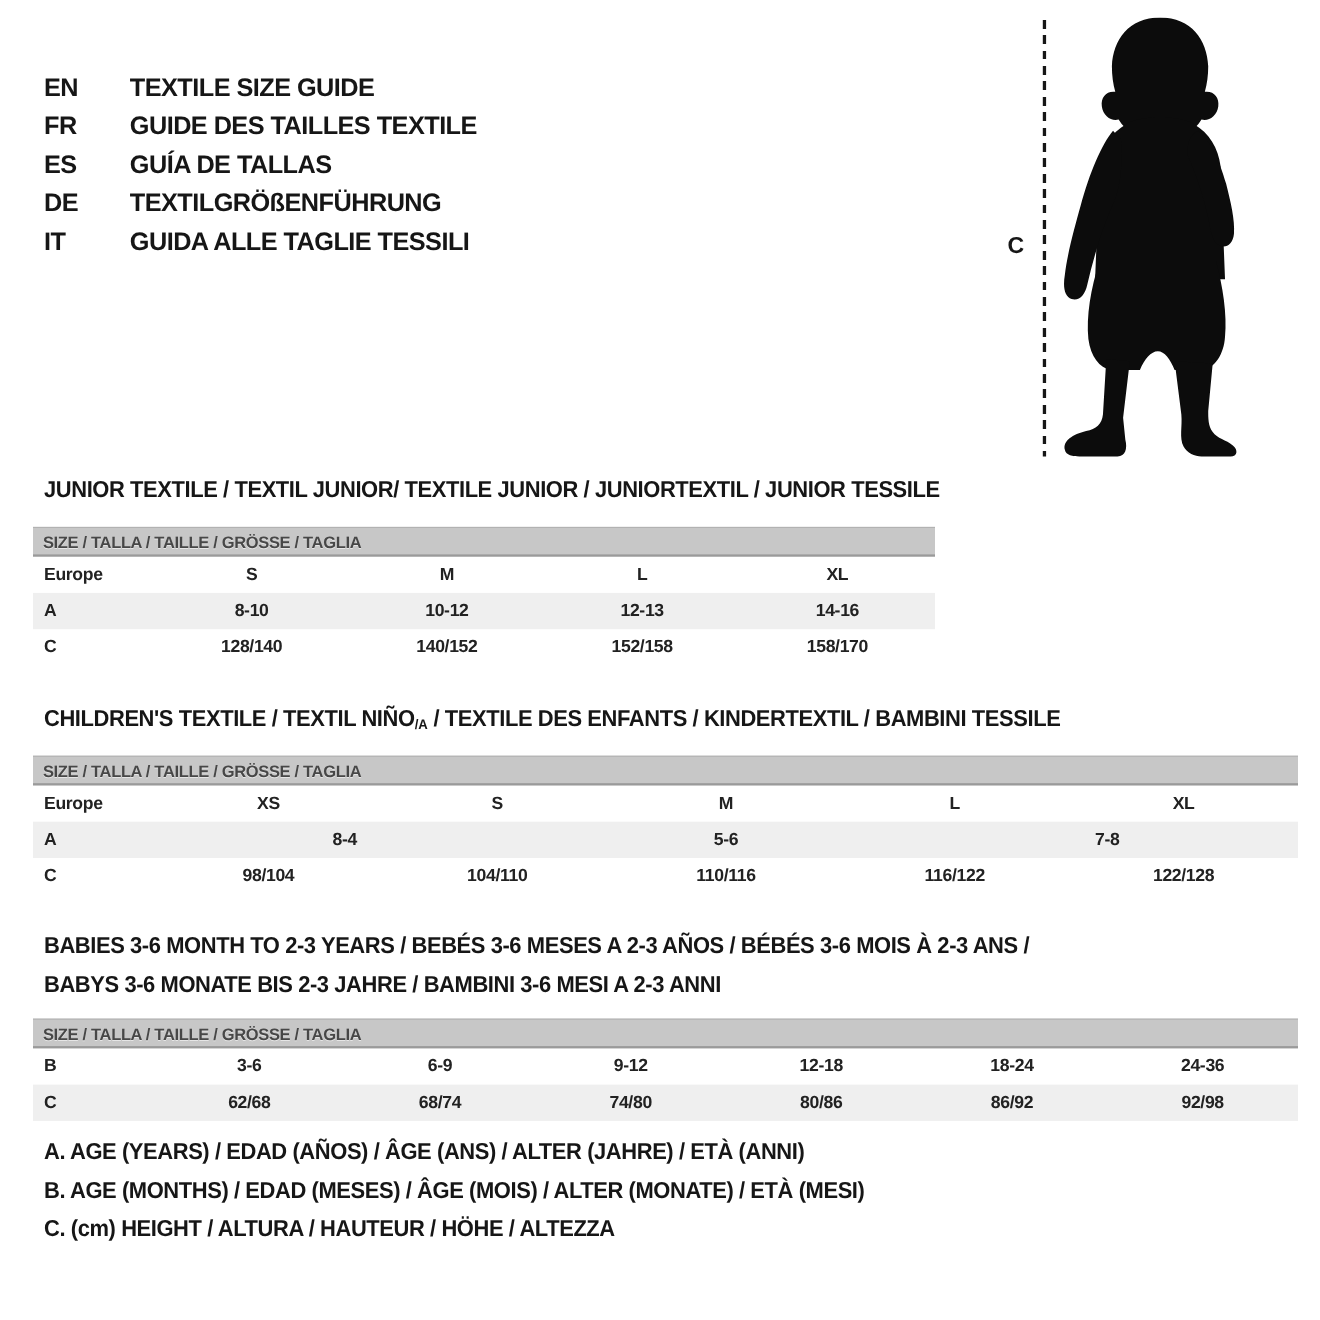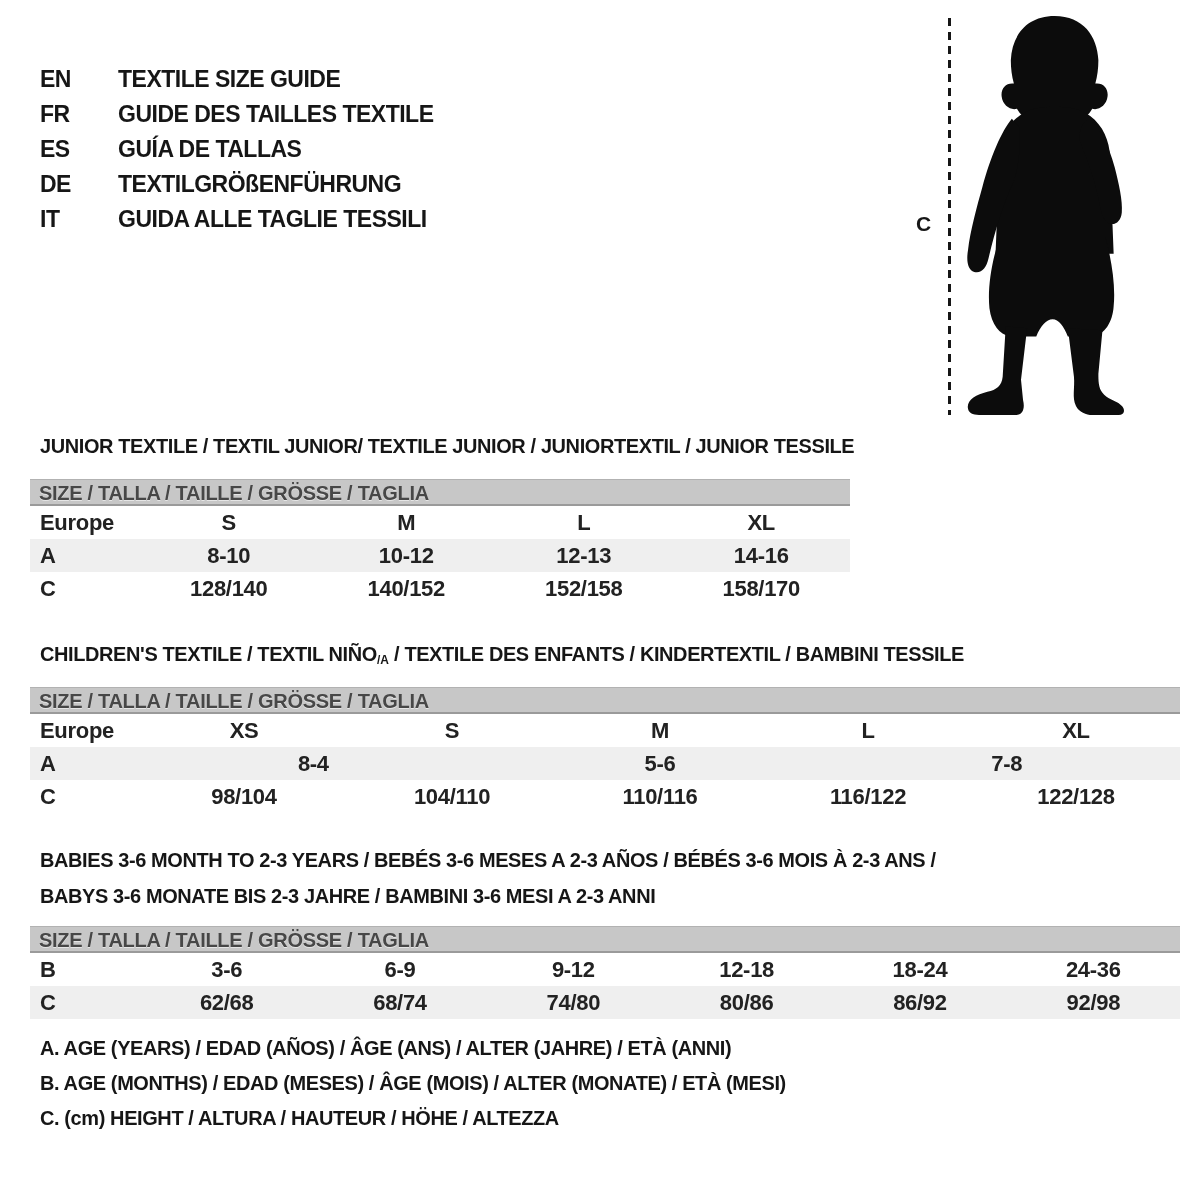--- a/index.html
+++ b/index.html
@@ -39,26 +39,26 @@
   .subseg { font-size:0.6em; vertical-align:-0.25em; letter-spacing:0; }
 
   
   .size-table { left:30px; }
   #t0 { top:479px; width:820px; }
   #t1 { top:687px; width:1150px; }
   #t2 { top:926px; width:1150px; }
   .size-header {
     height:27px; line-height:27px; background:#c7c7c7;
     border-top:1px solid #b2b2b2; border-bottom:2px solid #9a9a9a;
-    color:#474747; font-weight:bold; font-size:20px; letter-spacing:-0.3px;
+    color:#474747; font-weight:bold; font-size:15px; letter-spacing:-0.3px;
     padding-left:9px; text-shadow:0 1px 0 rgba(255,255,255,0.55);
     box-sizing:border-box;
   }
   .size-row { display:flex; height:33px; line-height:33px;
-              font-weight:bold; font-size:22px; letter-spacing:-0.3px; color:#222;align-items:flex-end; }
+              font-weight:bold; font-size:16px; letter-spacing:-0.3px; color:#222;align-items:flex-end; }
   .size-row.shaded { background:#efefef; }
   .row-label { width:110px; padding-left:10px; box-sizing:border-box; text-align:left; }
   .row-cell { flex:1; text-align:center; }
 
   
   .legend { left:40px; top:1030px; }
   .legend-line { height:35px; line-height:35px; font-weight:bold; font-size:21px;
                  letter-spacing:-0.4px; color:#161616; white-space:nowrap;
                  transform:scaleX(0.95); transform-origin:0 50%; }
 </style>

